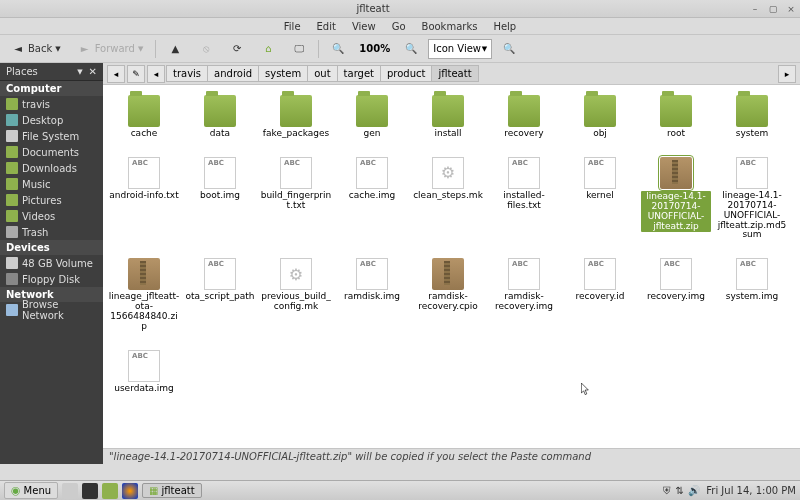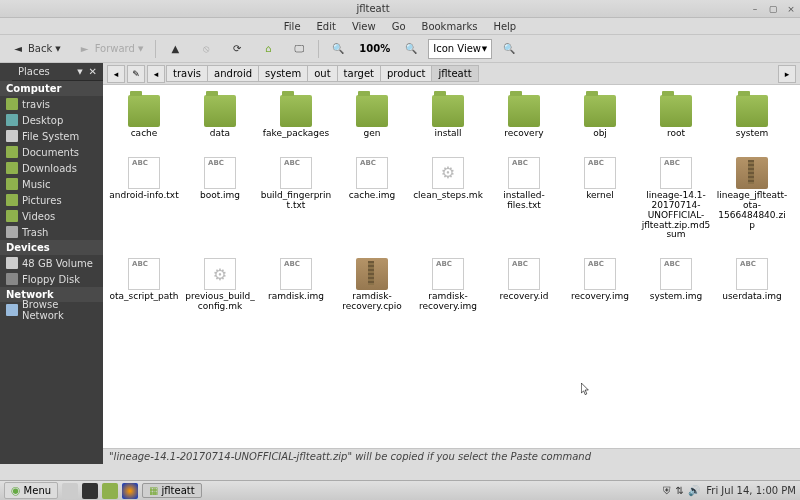--- a/index.html
+++ b/index.html
@@ -19,21 +19,21 @@
 .tbtn { display: flex; align-items: center; gap: 3px; padding: 2px 6px; border: 1px solid transparent; border-radius: 2px; font-size: 10px; color: #333; }
 .tbtn.disabled { color: #aaa; }
 .tsep { width: 1px; height: 18px; background: #bbb; margin: 0 2px; }
 .ticon { width: 14px; height: 14px; display: inline-flex; align-items: center; justify-content: center; }
 .zoom { font-size: 10px; padding: 0 4px; font-weight: bold; }
 .viewsel { height: 20px; width: 64px; border: 1px solid #aaa; background: #fff; font-size: 10px; padding: 0 4px; display: flex; align-items: center; justify-content: space-between; }
 
 
 .mainrow { display: flex; height: 401px; }
 .sidebar { width: 103px; background: #3e3e3e; color: #ddd; display: flex; flex-direction: column; font-size: 10px; }
-.sb-head { background: #3e3e3e; padding: 2px 6px; display: flex; align-items: center; justify-content: space-between; border-bottom: 1px solid #2a2a2a; height: 18px; margin-left: 12px; }
+.sb-head { background: #3e3e3e; padding: 2px 6px; display: flex; align-items: center; justify-content: space-between; border-bottom: 1px solid #2a2a2a; height: 18px; }
 .sb-head .chev { font-size: 7px; }
 .sb-group { background: #4a4a4a; padding: 2px 6px; font-weight: bold; color: #fff; font-size: 10px; }
 .sb-item { padding: 2px 0 2px 6px; display: flex; align-items: center; gap: 4px; font-size: 10px; height: 16px;}
 .sb-item .ic { width: 12px; height: 12px; display: inline-block; }
 
 
 .contentcol { flex: 1; display: flex; flex-direction: column; background: #dcdcdc; }
 .locbar { height: 22px; display: flex; align-items: center; padding: 0 4px; gap: 2px; border-bottom: 1px solid #c5c5c5; }
 .locbtn { width: 18px; height: 18px; border: 1px solid #b8b8b8; background: #e6e6e6; display: flex; align-items: center; justify-content: center; font-size: 9px; }
 .bc { display: flex; gap: 0; }
@@ -276,20 +276,24 @@
             <div class="lbl">clean_steps.mk</div>
           </div>
           <div class="item">
             <div class="ico text"></div>
             <div class="lbl">installed-files.txt</div>
           </div>
           <div class="item">
             <div class="ico bin"></div>
             <div class="lbl">kernel</div>
           </div>
+          <div class="item selected">
+            <div class="ico zip"></div>
+            <div class="lbl">lineage-14.1-20170714-UNOFFICIAL-jflteatt.zip</div>
+          </div>
           <div class="item">
             <div class="ico text"></div>
             <div class="lbl">lineage-14.1-20170714-UNOFFICIAL-jflteatt.zip.md5sum</div>
           </div>
           <div class="item">
             <div class="ico zip"></div>
             <div class="lbl">lineage_jflteatt-ota-1566484840.zip</div>
           </div>
           <div class="item">
             <div class="ico text"></div>

